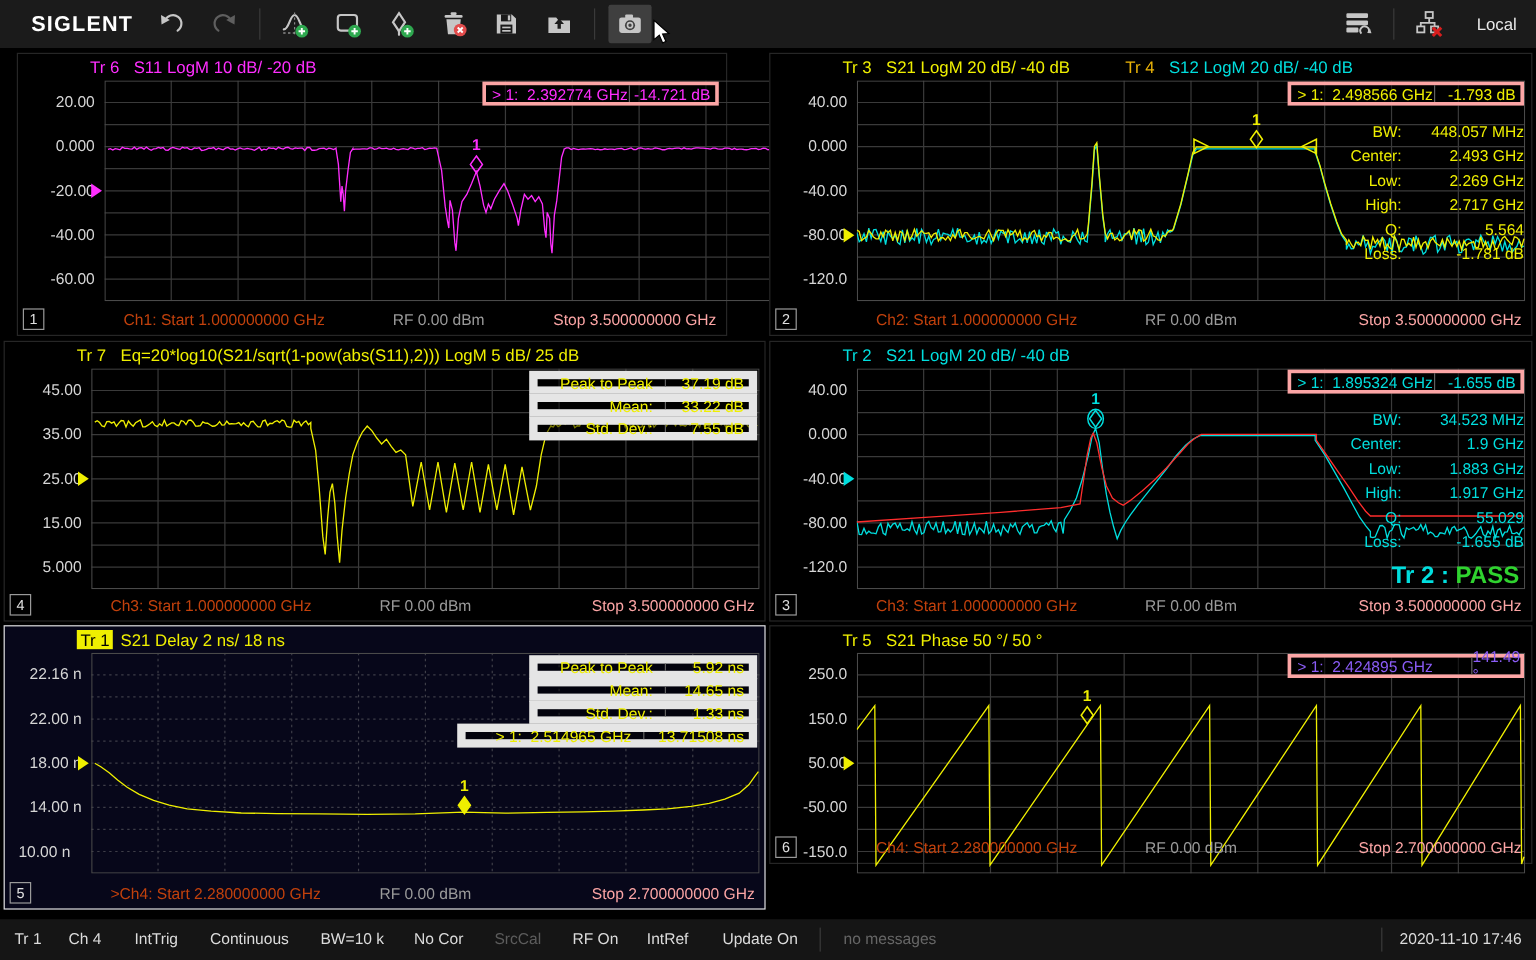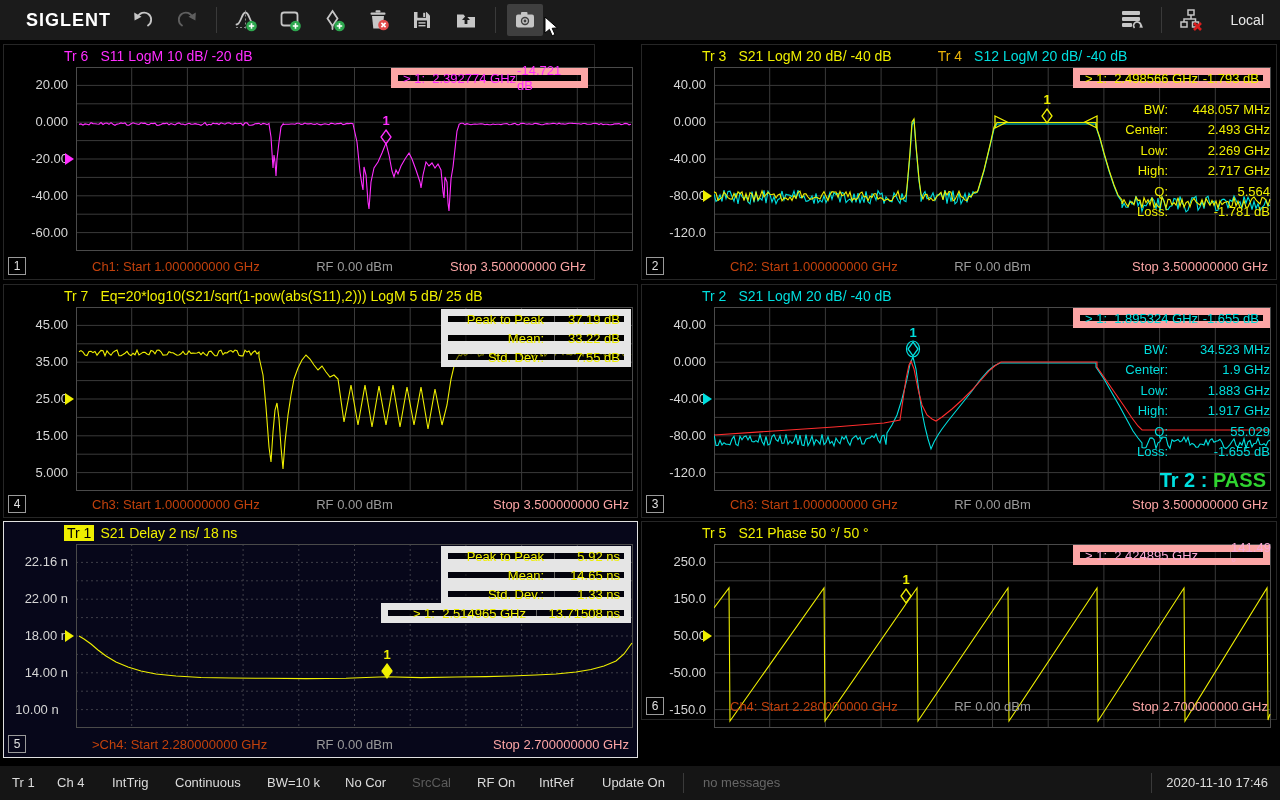--- a/index.html
+++ b/index.html
@@ -14,21 +14,21 @@
   #tb-right .local{color:#e8e8e8;font-size:14px;margin:0 16px 0 18px}
   .panel{position:absolute;background:#000;border:1px solid #262626;box-sizing:border-box}
   .panel.active{border-color:#e0e0e0;background:#07071a}
   .ptitle{position:absolute;left:60px;top:3px;font-size:14px;white-space:nowrap}
   .ptitle span{margin-right:12px}
   .ptitle .gap{margin-left:34px}
   .ptitle .hl{background:#efef00;color:#000;padding:0 3px;margin-right:6px}
   .ylab{position:absolute;left:2px;width:62px;text-align:right;font-size:13px;color:#d6d6d6}
   .plot{position:absolute;left:72px;top:22px}
   .refmark{position:absolute;width:0;height:0;border:6px solid transparent;border-right-width:0;border-left-width:9px}
-  .mbox{position:absolute;right:6px;top:23px;width:197px;height:20px;border:7px solid #fca5a5;background:rgba(0,0,0,.55);
+  .mbox{position:absolute;right:6px;top:23px;width:197px;height:20px;border:3px solid #fca5a5;background:rgba(0,0,0,.55);
     display:flex;align-items:center;font-size:13px;box-sizing:border-box}
   .mbox .freq{flex:1;padding-left:5px;white-space:pre}
   .mbox .val{width:72px;height:100%;border-left:1px solid #616161;display:flex;align-items:center;justify-content:flex-end;padding-right:4px;box-sizing:border-box}
   .inforow{position:absolute;right:6px;width:250px;display:flex;justify-content:flex-end;font-size:13px;white-space:pre}
   .inforow .lab{margin-right:10px}
   .inforow .v{min-width:92px;text-align:right}
   .statrow{position:absolute;height:20px;border:7px solid #e5e5e5;background:rgba(0,0,0,.5);
     display:flex;align-items:center;font-size:13px;box-sizing:border-box}
   .statrow .lab{flex:1;text-align:right;padding-right:10px;white-space:pre}
   .statrow .v{height:100%;border-left:1px solid #616161;display:flex;align-items:center;justify-content:flex-end;padding-right:4px;box-sizing:border-box}
@@ -143,21 +143,21 @@
             <path d="M13,8 v4 M6,15 v-3 h11.5 v3" stroke="#c6c6c6" stroke-width="1.5" fill="none"></path>
             <path d="M16,16 l7,7 M23,16 l-7,7" stroke="#d81e1e" stroke-width="2.6"></path>
           </svg>
         </div>
       </span>
     <span class="local">Local</span>
   </div>
 </div>
 
 <div id="workspace">
-    <div class="panel" style="left: 3px; top: 44px; width: 592px; height: 236px;">
+    <div class="panel" style="left: 14px; top: 44px; width: 592px; height: 236px;">
       <div class="ptitle"><span style="color: rgb(255, 46, 255);">Tr 6</span><span style="color: rgb(255, 46, 255);">S11 LogM 10 dB/ -20 dB</span></div>
       <span class="ylab" style="top: 32.4px;">20.00</span>
       <span class="ylab" style="top: 69.2px;">0.000</span>
       <span class="ylab" style="top: 106px;">-20.00</span>
       <span class="ylab" style="top: 142.8px;">-40.00</span>
       <span class="ylab" style="top: 179.6px;">-60.00</span>
       <div class="refmark" style="left: 61px; top: 108px; border-left-color: rgb(255, 46, 255);"></div>
       <svg class="plot" width="557" height="184">
         <line x1="55.7" y1="0" x2="55.7" y2="184" stroke="#3a3a3a" stroke-width="1"></line>
         <line x1="0" y1="18.4" x2="557" y2="18.4" stroke="#3a3a3a" stroke-width="1"></line>
@@ -416,21 +416,21 @@
         <line x1="0" y1="128.8" x2="557" y2="128.8" stroke="#3a3a3a" stroke-width="1"></line>
         <line x1="445.6" y1="0" x2="445.6" y2="184" stroke="#3a3a3a" stroke-width="1"></line>
         <line x1="0" y1="147.2" x2="557" y2="147.2" stroke="#3a3a3a" stroke-width="1"></line>
         <line x1="501.3" y1="0" x2="501.3" y2="184" stroke="#3a3a3a" stroke-width="1"></line>
         <line x1="0" y1="165.6" x2="557" y2="165.6" stroke="#3a3a3a" stroke-width="1"></line>
         <rect x="0.5" y="0.5" width="556" height="183" fill="none" stroke="#4a4a4a" stroke-width="1"></rect>
         <polyline points="0.0,64.0 15.0,44.0 16.0,177.0 110.0,44.0 111.0,177.0 203.0,44.0 204.0,177.0 294.0,44.0 295.0,177.0 383.0,44.0 384.0,177.0 470.0,44.0 471.0,177.0 553.0,44.0 554.0,176.0 556.0,170.0" fill="none" stroke="#efef00" stroke-width="1.1"></polyline>
         <polygon points="192,45 197,52 192,59 187,52" fill="none" stroke="#efef00" stroke-width="1.3"></polygon>
         <text x="192" y="40" fill="#efef00" font-size="13" font-weight="bold" text-anchor="middle">1</text>
       </svg>
-      <div class="mbox" style="color: #f9a8d4; gap: 32px;">
+      <div class="mbox" style="color: #8b5cf6; gap: 32px;">
         <span class="freq">&gt; 1:  2.424895 GHz</span>
         <span class="val">141.49 °</span>
       </div>
       <div class="num">6</div>
       <div class="fstart">Ch4: Start 2.280000000 GHz</div>
       <div class="frf">RF 0.00 dBm</div>
       <div class="fstop">Stop 2.700000000 GHz</div>
     </div>
   </div>
 

